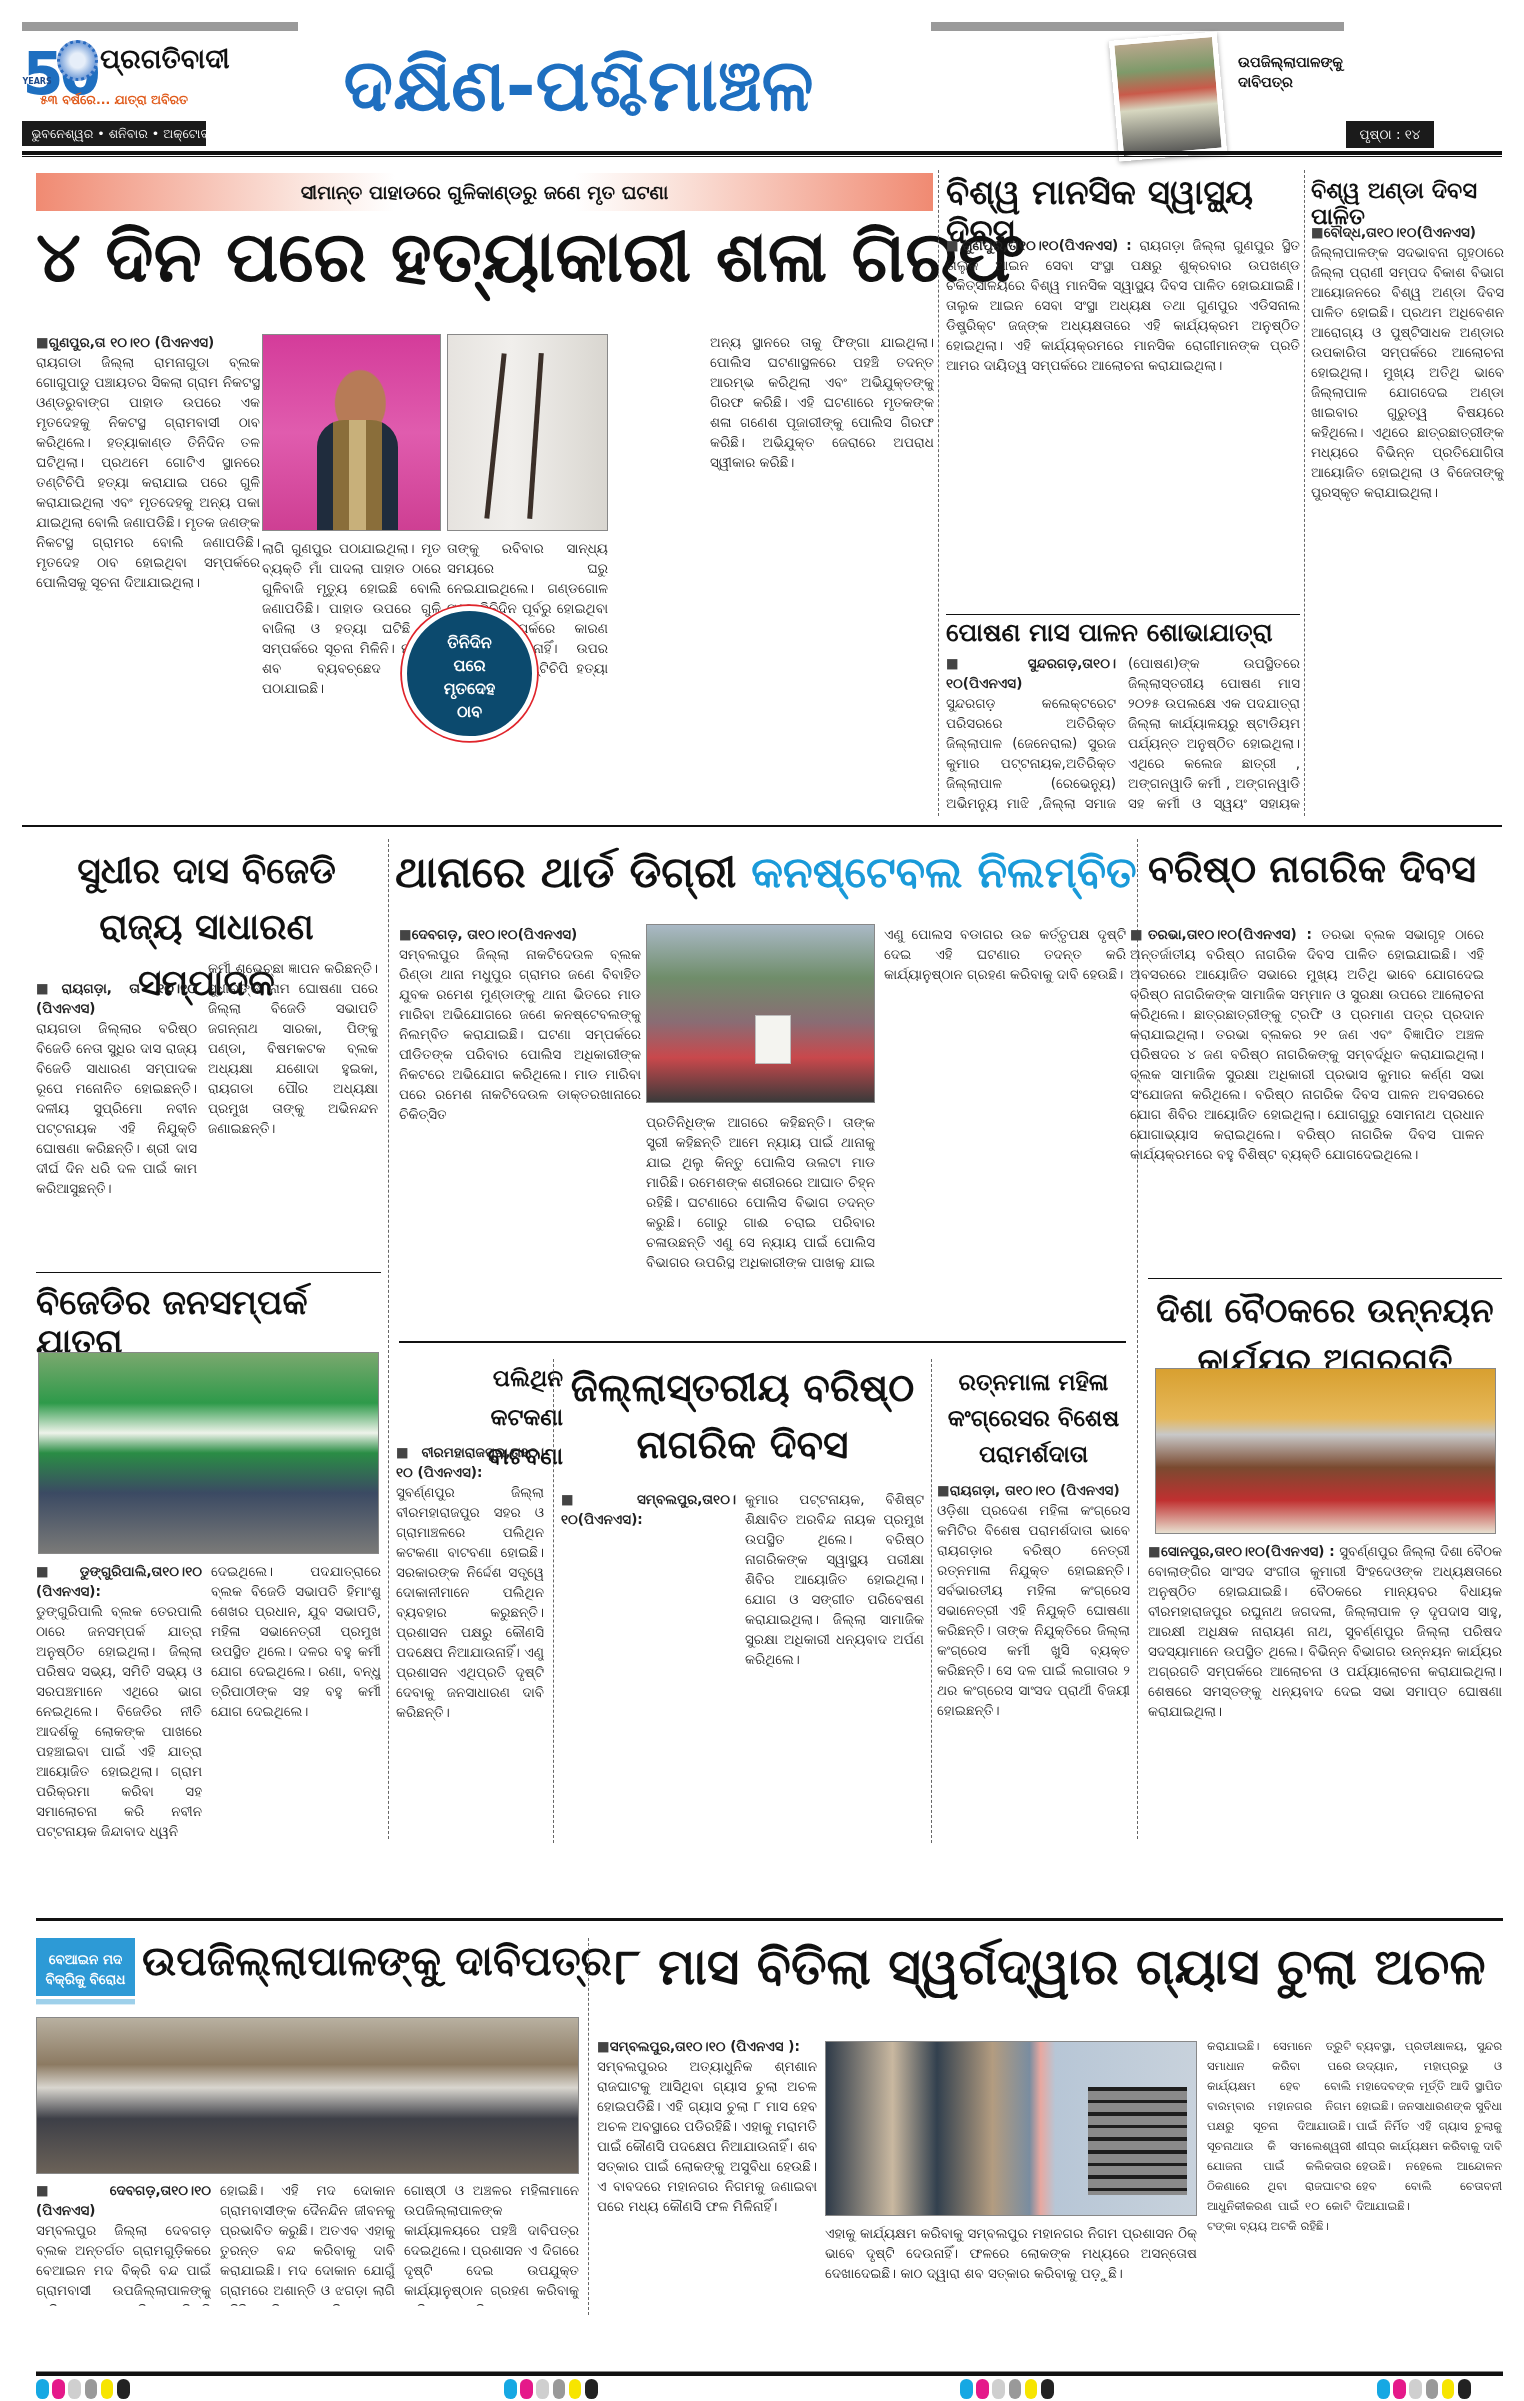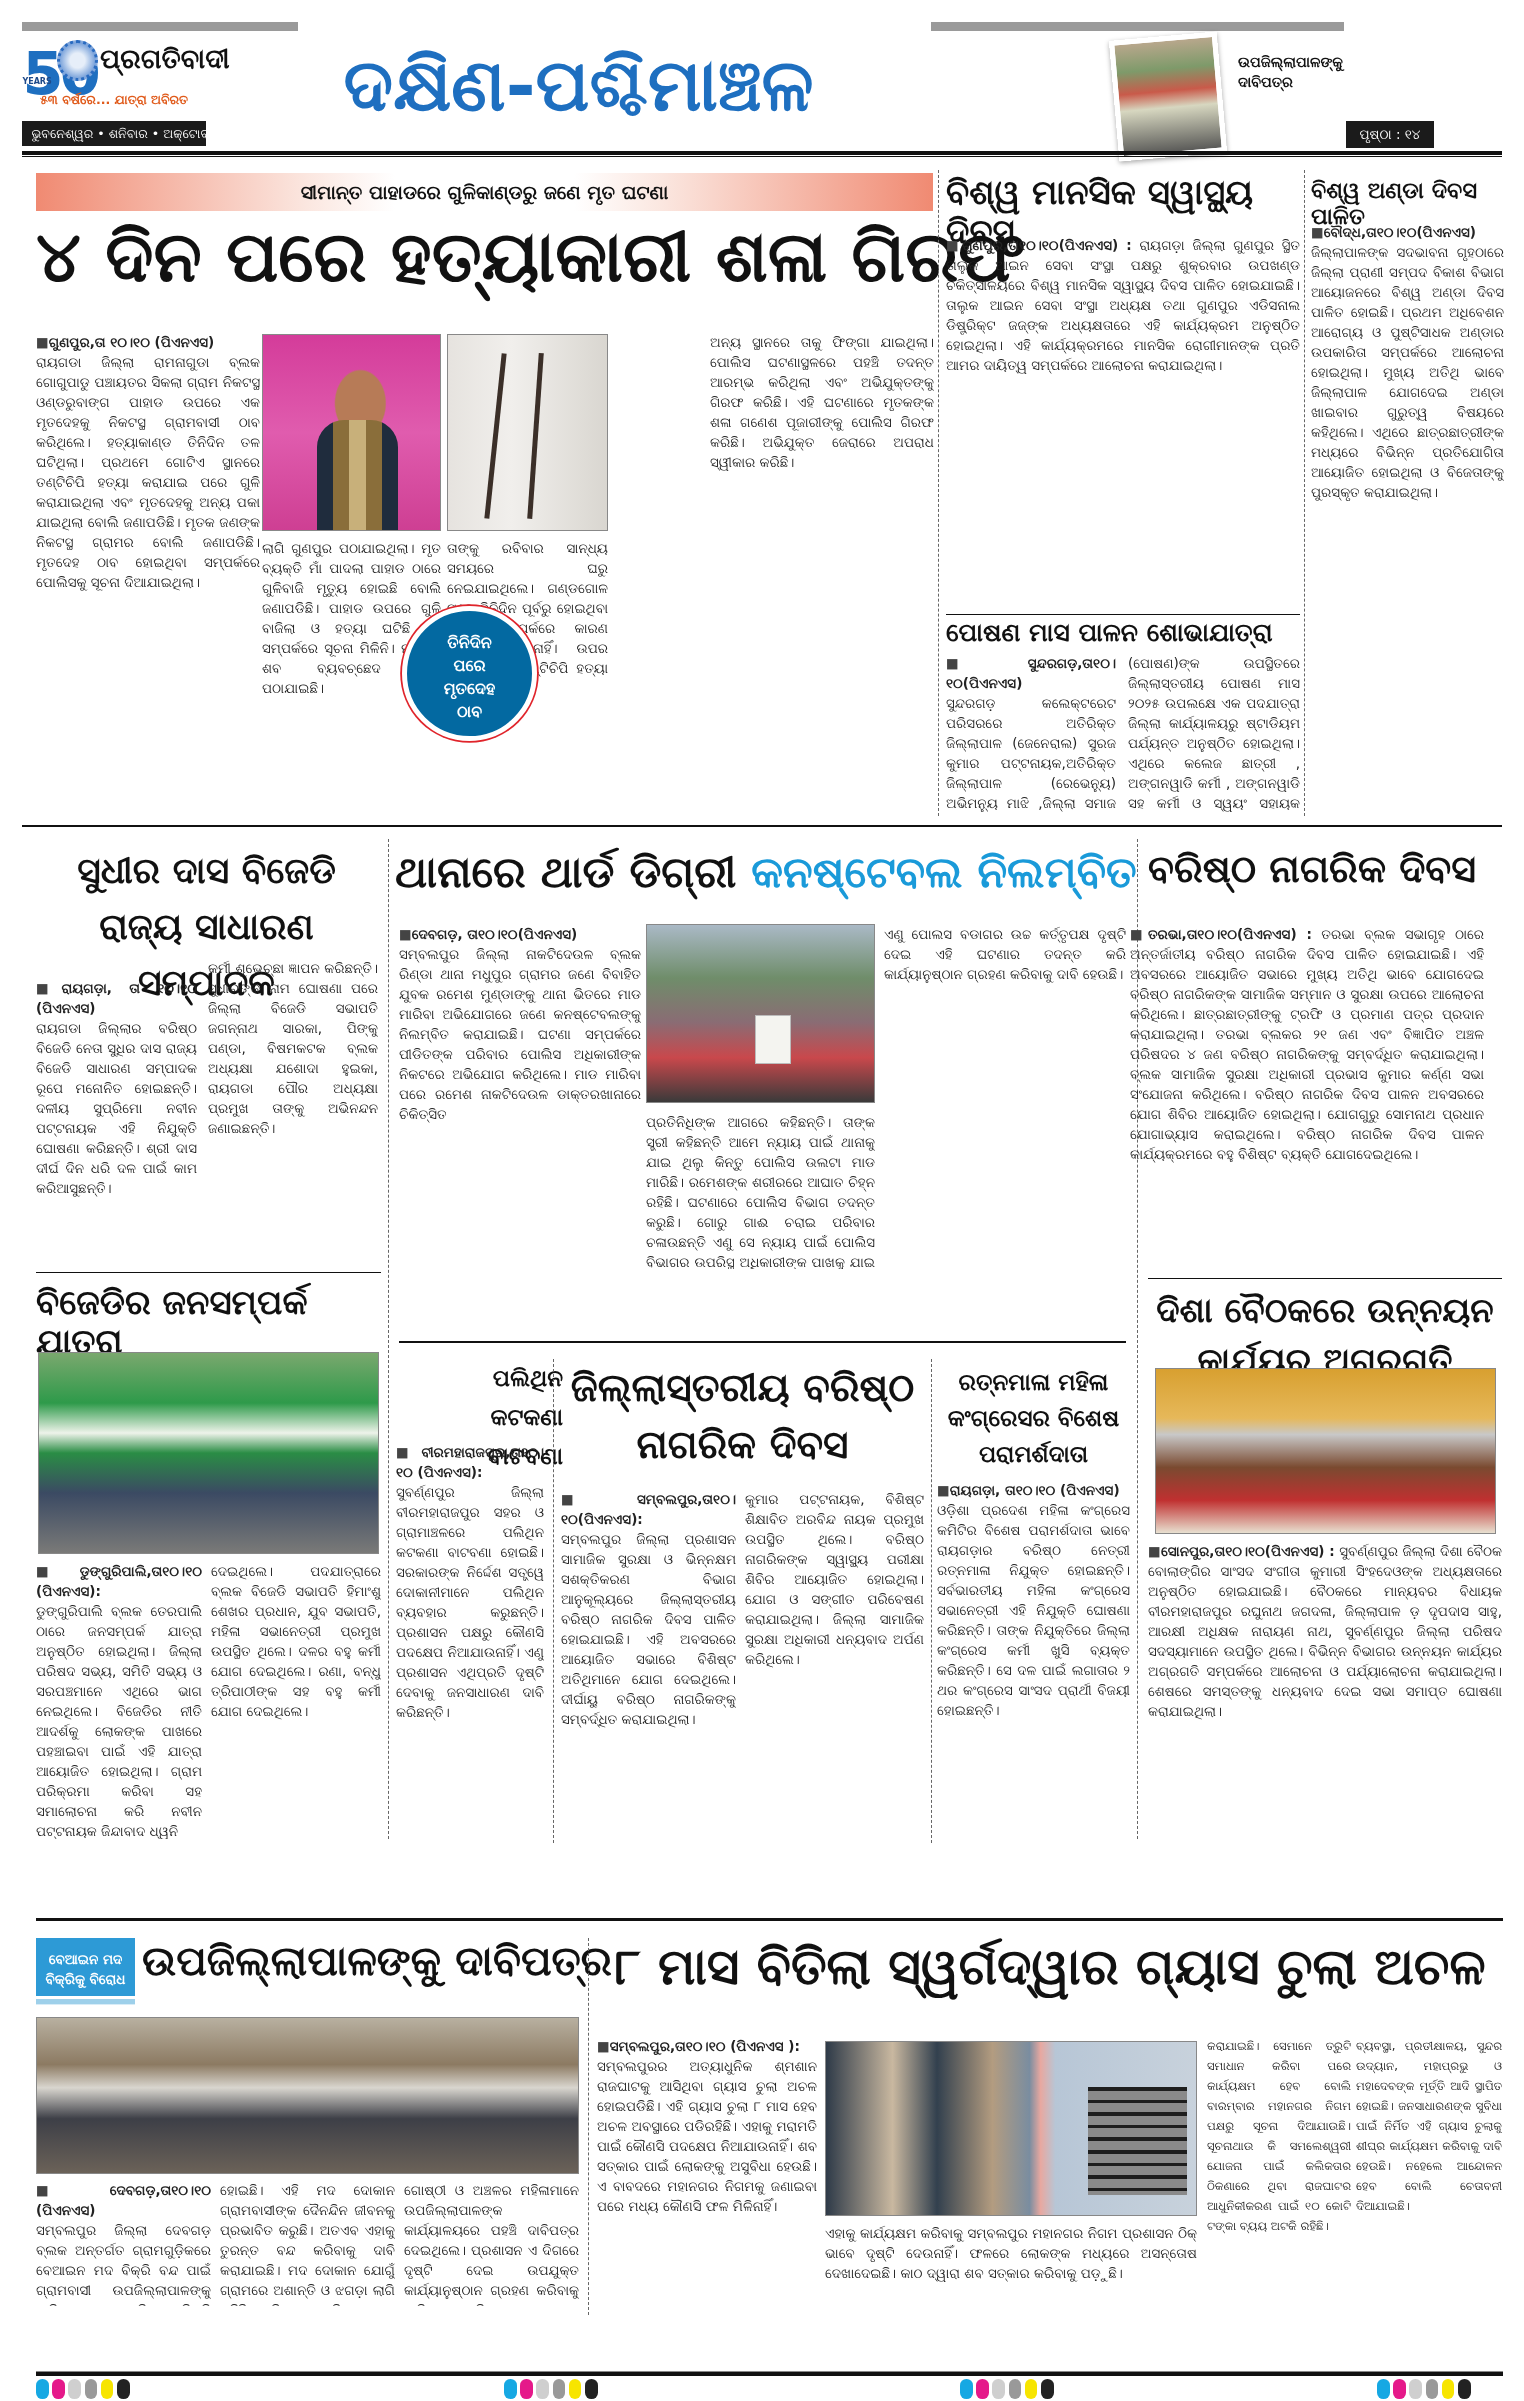--- a/index.html
+++ b/index.html
@@ -60,21 +60,21 @@
 </div>
 <div class="abs col body-text" style="left:262px;top:538px;width:179px;height:278px;">
   <div>ଲାଗି ଗୁଣପୁର ପଠାଯାଇଥିଲା। ମୃତ ବ୍ୟକ୍ତି ମାଁ ପାଦଲା ପାହାଡ ଠାରେ ଗୁଳିବାଜି ମୃତ୍ୟୁ ହୋଇଛି ବୋଲି ଜଣାପଡିଛି। ପାହାଡ ଉପରେ ଗୁଳି ବାଜିଲା ଓ ହତ୍ୟା ଘଟିଛି ସେ ସମ୍ପର୍କରେ ସୂଚନା ମିଳିନି। ମୃତକର ଶବ ବ୍ୟବଚ୍ଛେଦ ପାଇଁ ପଠାଯାଇଛି।</div>
 </div>
 <div class="abs col body-text" style="left:447px;top:538px;width:161px;height:278px;">
   <div>ତାଙ୍କୁ ରବିବାର ସାନ୍ଧ୍ୟ ସମୟରେ ଘରୁ ନେଇଯାଇଥିଲେ। ଗଣ୍ଡଗୋଳ ପରେ ତିନିଦିନ ପୂର୍ବରୁ ହୋଇଥିବା ଘଟଣା ସମ୍ପର୍କରେ କାରଣ ସ୍ପଷ୍ଟ ହୋଇନାହିଁ। ଉପର ପଟକୁ ନେଇ ତଣ୍ଟିଚିପି ହତ୍ୟା କରାଯାଇଥିଲା।</div>
 </div>
 <div class="abs col body-text" style="left:710px;top:332px;width:224px;height:484px;">
   <div>ଅନ୍ୟ ସ୍ଥାନରେ ତାକୁ ଫିଙ୍ଗା ଯାଇଥିଲା। ପୋଲିସ ଘଟଣାସ୍ଥଳରେ ପହଞ୍ଚି ତଦନ୍ତ ଆରମ୍ଭ କରିଥିଲା ଏବଂ ଅଭିଯୁକ୍ତଙ୍କୁ ଗିରଫ କରିଛି। ଏହି ଘଟଣାରେ ମୃତକଙ୍କ ଶଳା ଗଣେଶ ପୂଜାରୀଙ୍କୁ ପୋଲିସ ଗିରଫ କରିଛି। ଅଭିଯୁକ୍ତ ଜେରାରେ ଅପରାଧ ସ୍ୱୀକାର କରିଛି।</div>
 </div>
-<div class="abs" style="left:402px;top:606px;width:135px;height:135px;border-radius:50%;background:#0369a1;border:5.4px solid #fff;box-shadow:0 0 0 1.8px #e0242b;color:#fff;text-align:center;font-weight:bold;font-size:16px;line-height:23px;padding-top:20px;">
+<div class="abs" style="left:402px;top:606px;width:135px;height:135px;border-radius:50%;background:#0c4a6e;border:5.4px solid #fff;box-shadow:0 0 0 1.8px #e0242b;color:#fff;text-align:center;font-weight:bold;font-size:16px;line-height:23px;padding-top:20px;">
   <div>ତିନିଦିନ</div>
   <div>ପରେ</div>
   <div>ମୃତଦେହ</div>
   <div>ଠାବ</div>
 </div>
 
 <div class="abs vdash" style="left:938px;top:170px;height:646px;"></div>
 
 <div class="abs hl" style="left:946px;top:173px;width:354px;font-size:34px;">ବିଶ୍ୱ ମାନସିକ ସ୍ୱାସ୍ଥ୍ୟ ଦିବସ</div>
 <div class="abs col body-text" style="left:946px;top:235px;width:354px;height:377px;">
@@ -163,21 +163,20 @@
 <div class="abs col body-text" style="left:396px;top:1442px;width:148px;height:399px;">
   <div class="dateline">ବୀରମହାରାଜପୁର,ତା୧୦।୧୦ (ପିଏନଏସ):</div>
   <div>ସୁବର୍ଣ୍ଣପୁର ଜିଲ୍ଲା ବୀରମହାରାଜପୁର ସହର ଓ ଗ୍ରାମାଞ୍ଚଳରେ ପଲିଥିନ କଟକଣା ବାଟବଣା ହୋଇଛି। ସରକାରଙ୍କ ନିର୍ଦ୍ଦେଶ ସତ୍ତ୍ୱେ ଦୋକାନୀମାନେ ପଲିଥିନ ବ୍ୟବହାର କରୁଛନ୍ତି। ପ୍ରଶାସନ ପକ୍ଷରୁ କୌଣସି ପଦକ୍ଷେପ ନିଆଯାଉନାହିଁ। ଏଣୁ ପ୍ରଶାସନ ଏଥିପ୍ରତି ଦୃଷ୍ଟି ଦେବାକୁ ଜନସାଧାରଣ ଦାବି କରିଛନ୍ତି।</div>
 </div>
 
 <div class="abs vdash" style="left:553px;top:1359px;height:484px;"></div>
 
 <div class="abs hl" style="left:561px;top:1359px;width:363px;font-size:39px;text-align:center;line-height:57px;">ଜିଲ୍ଲାସ୍ତରୀୟ ବରିଷ୍ଠ ନାଗରିକ ଦିବସ</div>
 <div class="abs col body-text" style="left:561px;top:1489px;width:175px;height:354px;">
   <div class="dateline">ସମ୍ବଲପୁର,ତା୧୦।୧୦(ପିଏନଏସ):</div>
-  <div>ସମ୍ବଲପୁର ଜିଲ୍ଲା ପ୍ରଶାସନ ସାମାଜିକ ସୁରକ୍ଷା ଓ ଭିନ୍ନକ୍ଷମ ସଶକ୍ତିକରଣ ବିଭାଗ ଆନୁକୂଲ୍ୟରେ ଜିଲ୍ଲାସ୍ତରୀୟ ବରିଷ୍ଠ ନାଗରିକ ଦିବସ ପାଳିତ ହୋଇଯାଇଛି। ଏହି ଅବସରରେ ଆୟୋଜିତ ସଭାରେ ବିଶିଷ୍ଟ ଅତିଥିମାନେ ଯୋଗ ଦେଇଥିଲେ। ଦୀର୍ଘାୟୁ ବରିଷ୍ଠ ନାଗରିକଙ୍କୁ ସମ୍ବର୍ଦ୍ଧିତ କରାଯାଇଥିଲା।</div>
 </div>
 <div class="abs col body-text" style="left:745px;top:1489px;width:179px;height:354px;">
   <div>କୁମାର ପଟ୍ଟନାୟକ, ବିଶିଷ୍ଟ ଶିକ୍ଷାବିତ ଅରବିନ୍ଦ ନାୟକ ପ୍ରମୁଖ ଉପସ୍ଥିତ ଥିଲେ। ବରିଷ୍ଠ ନାଗରିକଙ୍କ ସ୍ୱାସ୍ଥ୍ୟ ପରୀକ୍ଷା ଶିବିର ଆୟୋଜିତ ହୋଇଥିଲା। ଯୋଗ ଓ ସଙ୍ଗୀତ ପରିବେଷଣ କରାଯାଇଥିଲା। ଜିଲ୍ଲା ସାମାଜିକ ସୁରକ୍ଷା ଅଧିକାରୀ ଧନ୍ୟବାଦ ଅର୍ପଣ କରିଥିଲେ।</div>
 </div>
 
 <div class="abs vdash" style="left:931px;top:1359px;height:484px;"></div>
 
 <div class="abs hl" style="left:937px;top:1364px;width:193px;font-size:23px;text-align:center;line-height:36px;">ରତ୍ନମାଳା ମହିଳା କଂଗ୍ରେସର ବିଶେଷ ପରାମର୍ଶଦାତା</div>
 <div class="abs col body-text" style="left:937px;top:1480px;width:193px;height:363px;">
   <div class="dateline">ରାୟଗଡ଼ା, ତା୧୦।୧୦ (ପିଏନଏସ)</div>

